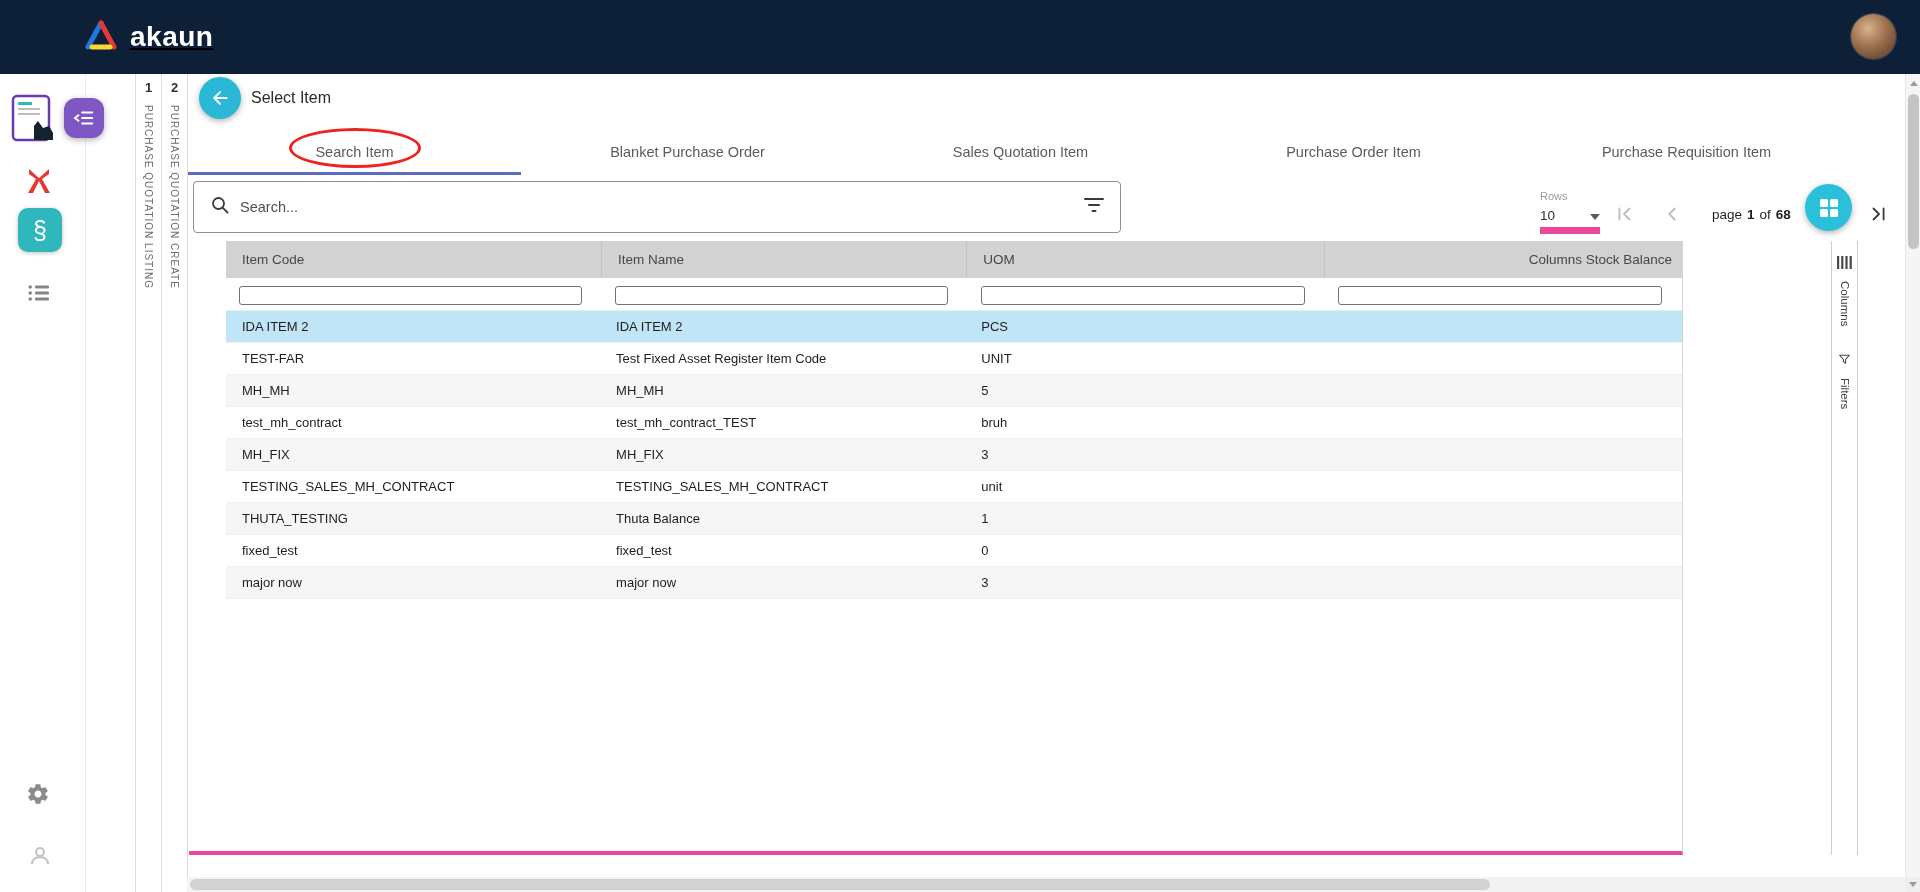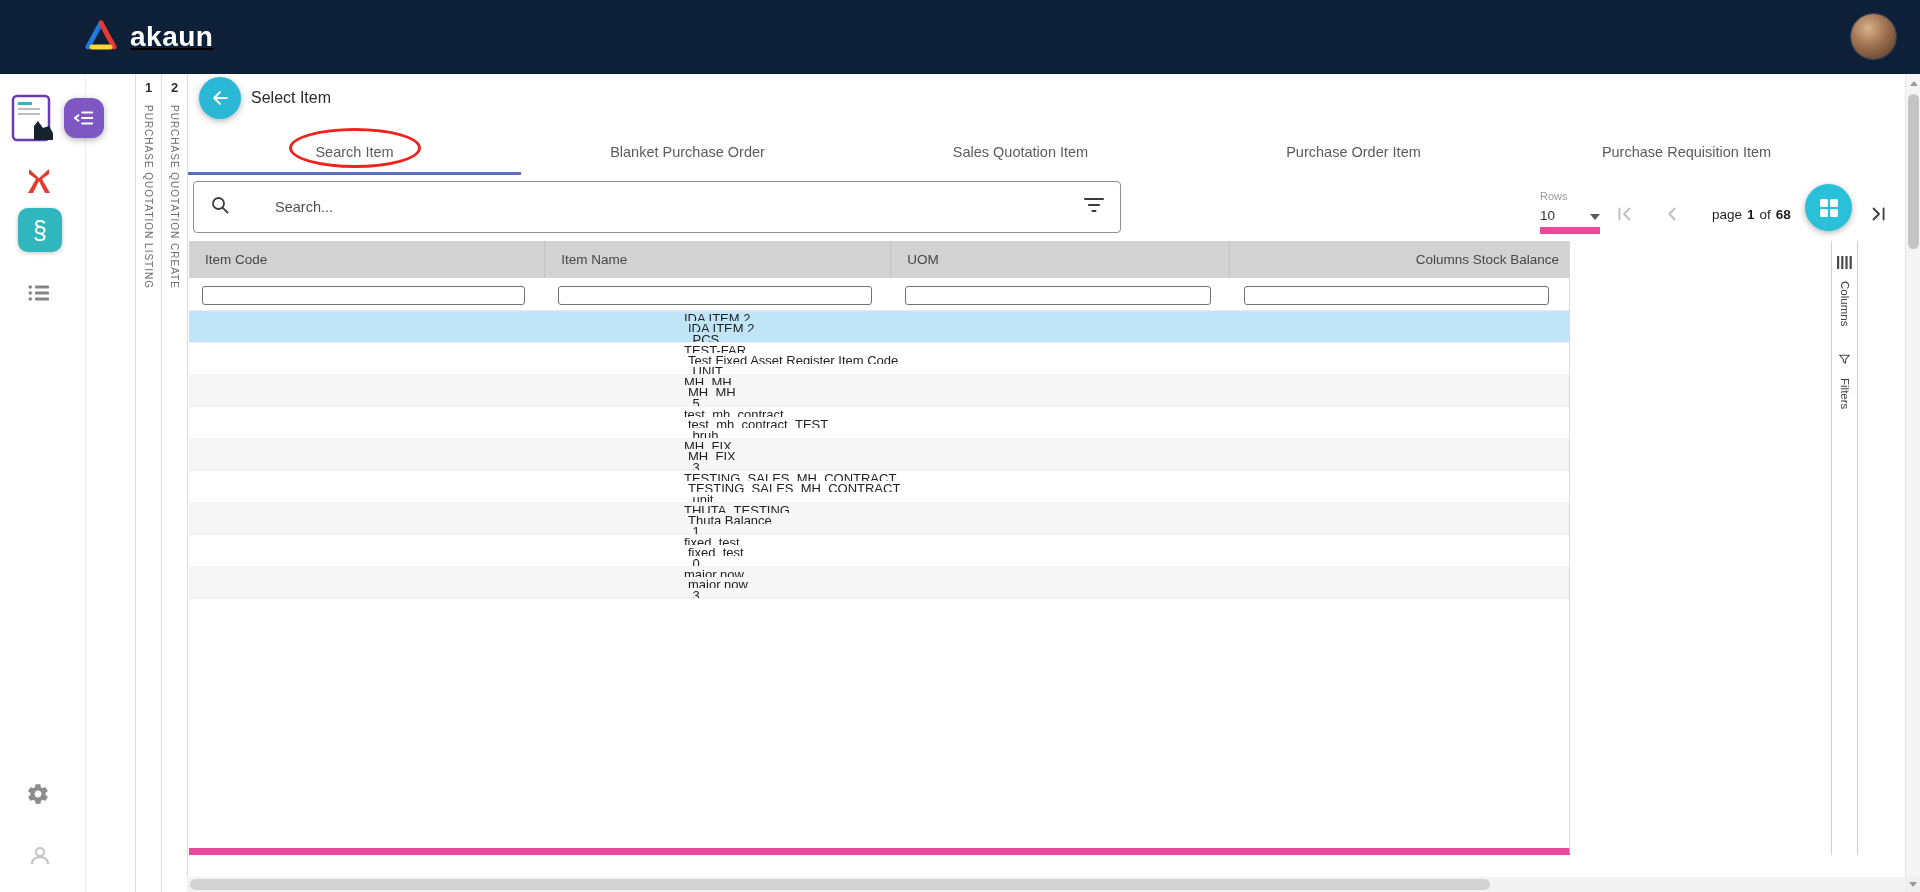--- a/index.html
+++ b/index.html
@@ -41,47 +41,47 @@
               display:flex; align-items:center; justify-content:center; box-shadow:0 2px 6px rgba(0,0,0,.3); }
   .page-title { position:absolute; left:63px; top:15px; font-size:16px; color:#2b2b2b; }
 
   .tab-bar { position:absolute; left:0; top:57px; width:1665px; height:44px; display:flex; }
   .tab { flex:1; text-align:center; padding-top:13px; font-size:14.5px; color:#5c5c5c; cursor:pointer; }
   .tab-indicator { position:absolute; left:0; top:98px; width:333px; height:3px; background:#5c6bc0; }
   .annotation-ellipse { position:absolute; left:101px; top:54px; width:132px; height:40px; border:3px solid #ef231b;
                         border-radius:50%; z-index:5; pointer-events:none; }
 
   .search-box { position:absolute; left:5px; top:107px; width:928px; height:52px; border:1px solid #8f8f8f; border-radius:4px;
-                background:#fff; display:flex; align-items:center; padding:0 16px;gap:35px; }
+                background:#fff; display:flex; align-items:center; padding:0 16px; }
   .search-input { flex:1; border:none; outline:none; font-size:14.5px; color:#333; margin-left:10px; font-family:"Liberation Sans",sans-serif; }
   .search-input::placeholder { color:#4f4f4f; opacity:1; }
 
   .rows-label { position:absolute; left:1352px; top:116px; font-size:11px; color:#9b9b9b; }
   .rows-select { position:absolute; left:1352px; top:134px; width:60px; display:flex; align-items:center; justify-content:space-between;
                  font-size:13.5px; color:#333; border-bottom:7px solid #ec4899; padding-bottom:4px; cursor:pointer; }
 
   .pager { position:absolute; left:1424px; top:126px; height:28px; display:flex; align-items:center; gap:24px; }
   .pg-btn { width:24px; height:24px; display:flex; align-items:center; justify-content:center; cursor:pointer; }
   .pg-label { display:flex; align-items:center; gap:5px; font-size:13.5px; color:#1f1f1f; margin:0 4px; }
 
   .fab-grid { position:absolute; left:1617px; top:110px; width:47px; height:47px; border-radius:50%; background:#2bc0d9;
               display:flex; align-items:center; justify-content:center; box-shadow:0 2px 6px rgba(0,0,0,.3); }
 
   
-  .table-wrap { position:absolute; left:1px; top:167px; width:1381px; height:614px; background:#fff;
-                border-right:1px solid #d8d8d8; border-bottom:7px solid #ec4899; }
+  .table-wrap { position:absolute; left:1px; top:167px; width:1494px; height:614px; background:#fff;
+                border-right:1px solid #d8d8d8; border-bottom:4px solid #ec4899;padding-left:37px; }
   .thead { display:flex; height:37px; background:#d2d2d2; }
   .hcell { display:flex; align-items:center; font-size:13.5px; color:#474747; padding-left:16px; border-right:1px solid #c3c3c3; cursor:pointer; }
   .hcell:last-child { border-right:none; justify-content:flex-end; padding-right:10px; }
   .c0 { width:422px; } .c1 { width:410px; } .c2 { width:401px; } .c3 { width:400px; }
   .tfilter { display:flex; height:33px; background:#fff; border-bottom:1px solid #ededed; }
   .fcell { padding:7px 20px 0 13px; }
   .fcell input { width:100%; height:19px; border:1px solid #737373; border-radius:3px; outline:none; font-size:12px; padding:0 6px;
                  font-family:"Liberation Sans",sans-serif; }
-  .trow { display:flex; height:32px; align-items:center; font-size:13px; color:#1e1e1e; border-bottom:1px solid #f1f1f1; cursor:pointer;flex-direction:column; }
+  .trow { display:flex; height:32px; align-items:center; font-size:13px; color:#1e1e1e; border-bottom:1px solid #f1f1f1; cursor:pointer; }
   .trow.alt { background:#f6f6f6; }
   .trow.selected { background:#c0e5f7; }
   .cell { padding-left:14px; overflow:hidden; white-space:nowrap; }
   .cell.c0 { padding-left:16px; }
   .cell.c3 { text-align:right; padding-right:10px; }
 
   
   .tools { position:absolute; left:1643px; top:167px; width:27px; height:614px; border-left:1px solid #cfcfcf; border-right:1px solid #cfcfcf;
            display:flex; flex-direction:column; align-items:center; background:#fff; }
   .tools .vlabel { writing-mode:vertical-rl; font-size:11.5px; color:#3f3f3f; margin-top:8px; cursor:pointer; }

